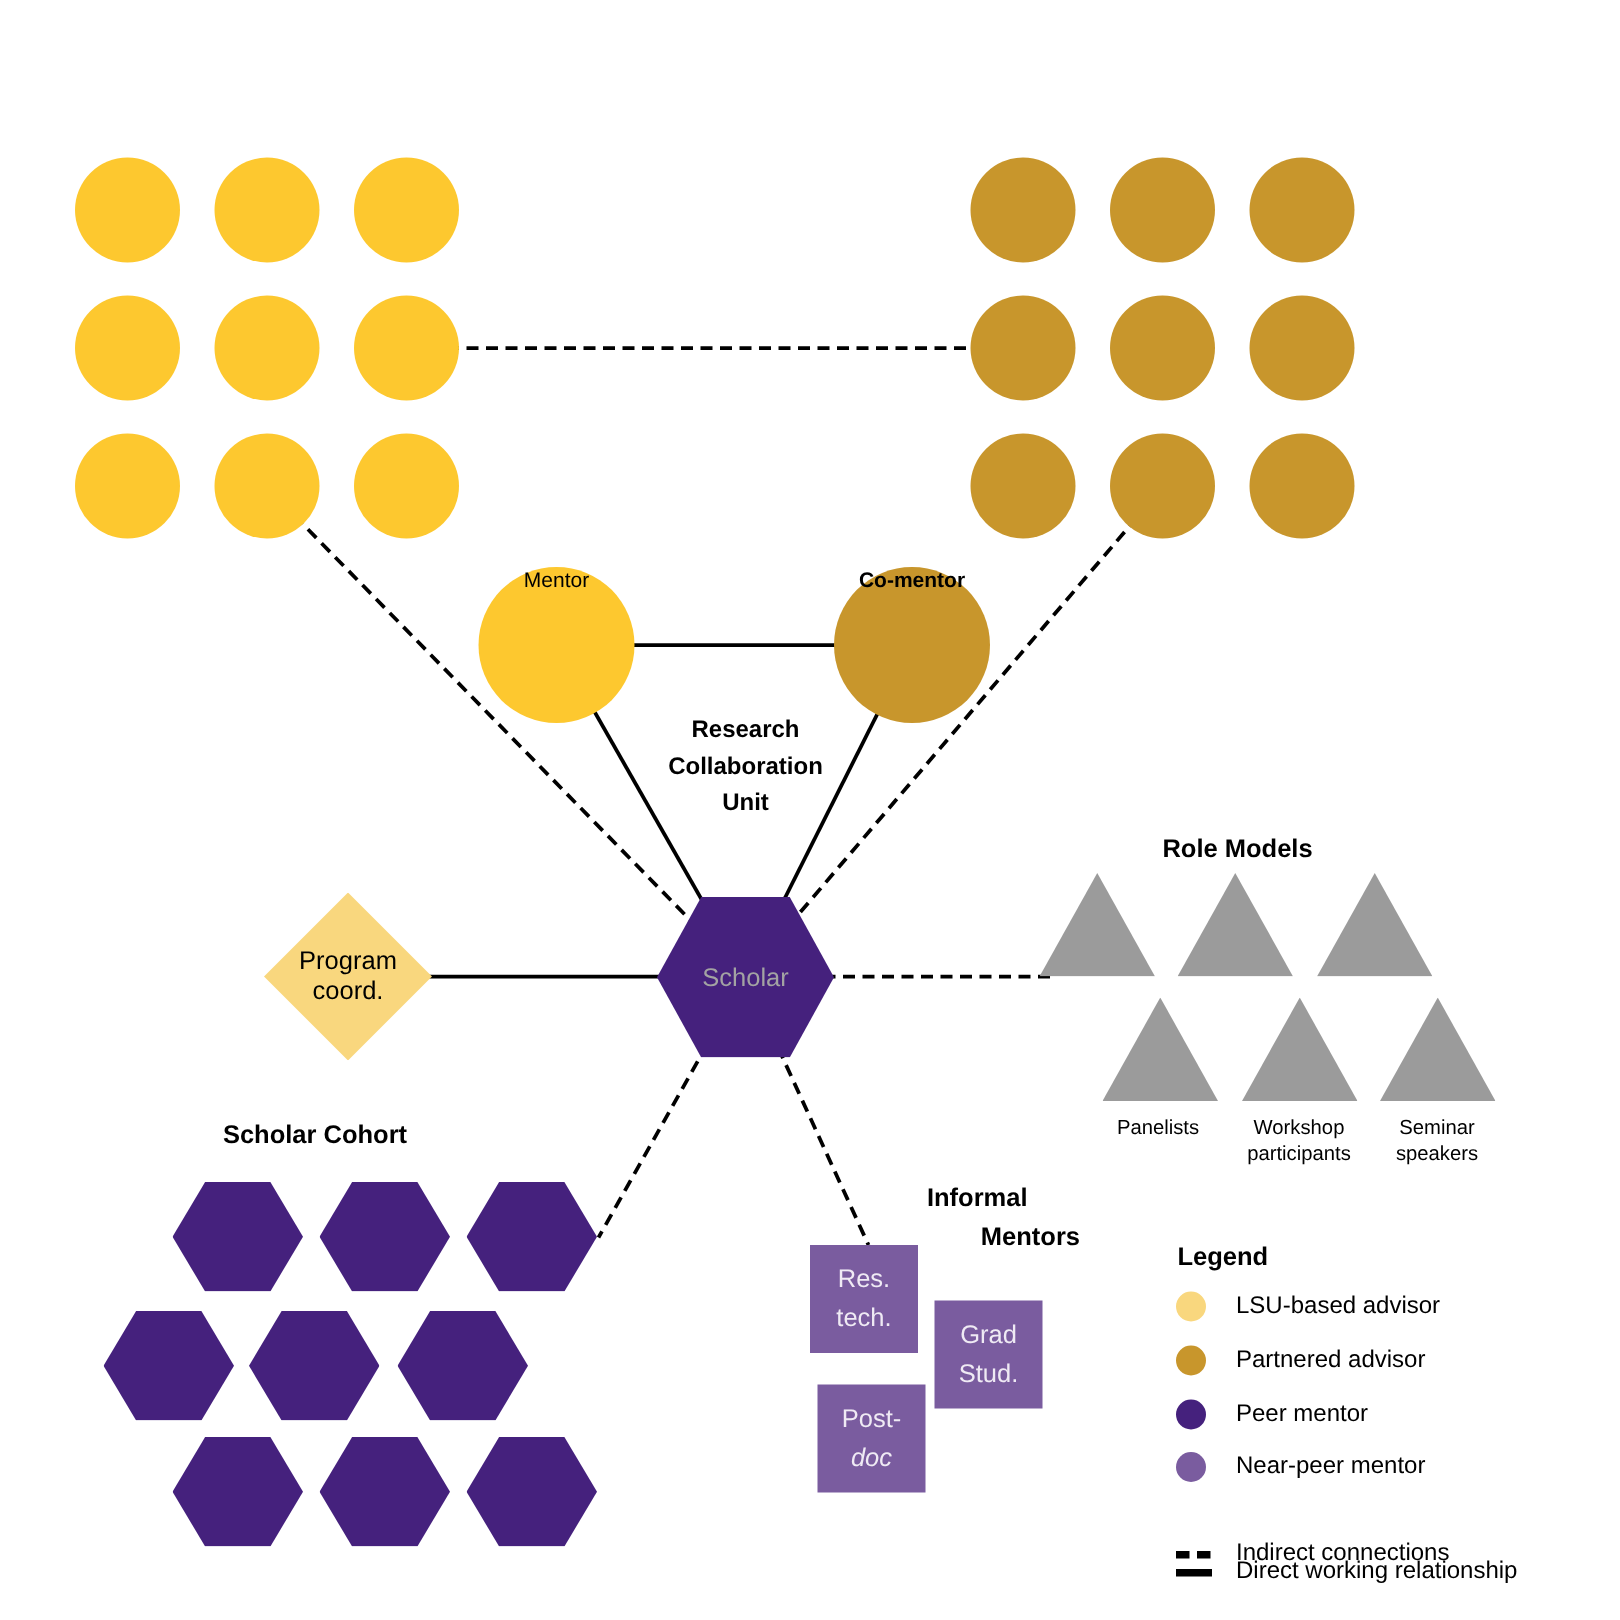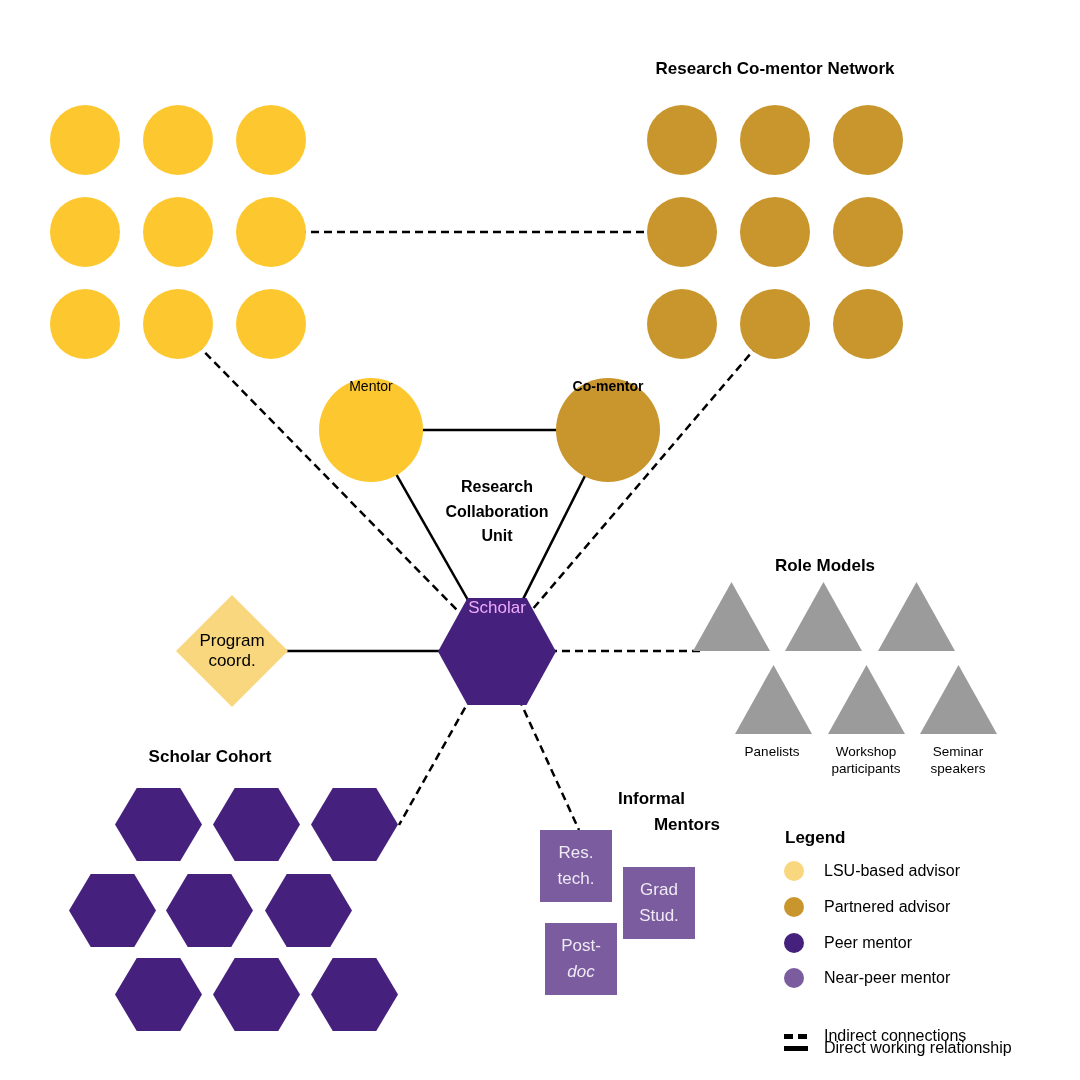--- a/index.html
+++ b/index.html
@@ -15,22 +15,22 @@
   .grid3{display:grid;grid-template-columns:repeat(3,70px);gap:22px 23px;}
   .bright-gold{background:#FDC82F;}
   .part-gold{background:#C8962C;}
   .light-gold{background:#F9D77E;}
   .dark-purple{background:#45217D;}
   .med-purple{background:#7A5C9F;}
   .gray-fill{background:#9B9B9B;}
   .big-circle{width:104px;height:104px;display:flex;align-items:flex-start;justify-content:center;
     font-size:14px;}
   .hexagon{clip-path:polygon(25% 0,75% 0,100% 50%,75% 100%,25% 100%,0 50%);}
-  .scholar-hex{width:118px;height:107px;display:flex;align-items:flex-start;justify-content:center;
-    color:#f0abfc;font-size:17px;}
+  .scholar-hex{width:118px;height:107px;display:flex;align-items:center;justify-content:center;
+    color:#a3a3a3;font-size:17px;}
   .hex-sm{width:87px;height:73px;position:absolute;}
   .diamond{clip-path:polygon(50% 0,100% 50%,50% 100%,0 50%);width:112px;height:112px;
     display:flex;align-items:center;justify-content:center;text-align:center;
     font-size:17px;line-height:20px;}
   .triangle{clip-path:polygon(50% 0,100% 100%,0 100%);width:77px;height:69px;position:absolute;}
   .tri-label{position:absolute;width:110px;text-align:center;font-size:13.5px;line-height:17px;}
   .square{width:72px;height:72px;display:flex;flex-direction:column;align-items:center;
     justify-content:center;color:#EFEAF4;font-size:17px;line-height:26px;text-align:center;}
   .rcu-text{width:174px;text-align:center;font-weight:bold;font-size:16px;line-height:24.5px;}
   .informal-title{width:110px;text-align:right;font-weight:bold;font-size:17px;}
@@ -68,21 +68,20 @@
     <div class="circle circ-sm bright-gold"></div>
     <div class="circle circ-sm bright-gold"></div>
     <div class="circle circ-sm bright-gold"></div>
     <div class="circle circ-sm bright-gold"></div>
     <div class="circle circ-sm bright-gold"></div>
     <div class="circle circ-sm bright-gold"></div>
     <div class="circle circ-sm bright-gold"></div>
     <div class="circle circ-sm bright-gold"></div>
   </div>
 
-  <div class="title" style="left:647px;top:58px;width:256px;">Research Co-mentor Network</div>
   <div class="node grid3" style="left:647px;top:105px;">
     <div class="circle circ-sm part-gold"></div>
     <div class="circle circ-sm part-gold"></div>
     <div class="circle circ-sm part-gold"></div>
     <div class="circle circ-sm part-gold"></div>
     <div class="circle circ-sm part-gold"></div>
     <div class="circle circ-sm part-gold"></div>
     <div class="circle circ-sm part-gold"></div>
     <div class="circle circ-sm part-gold"></div>
     <div class="circle circ-sm part-gold"></div>

